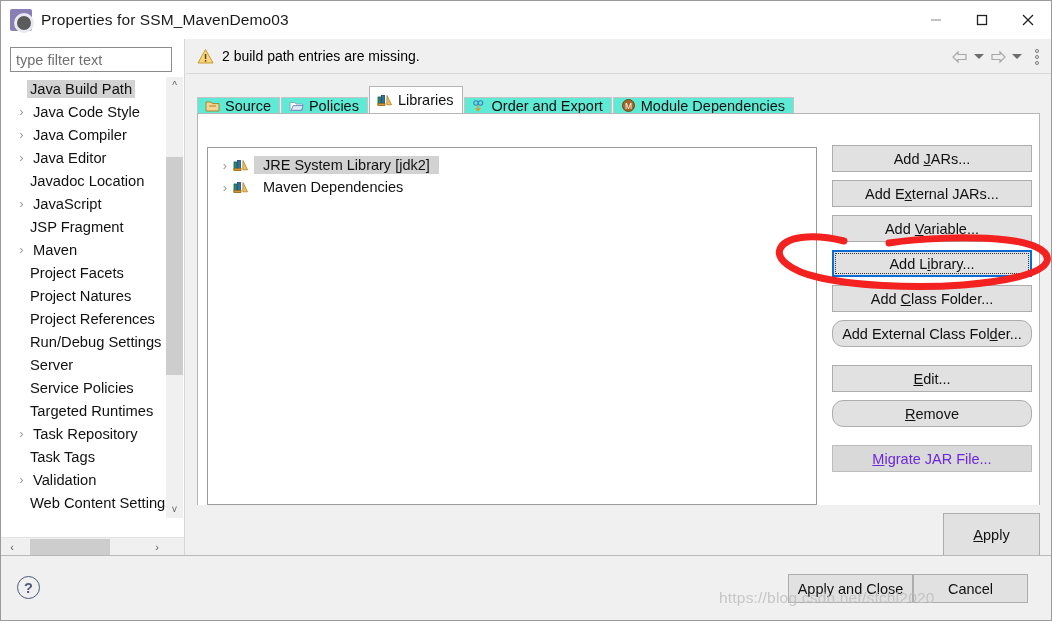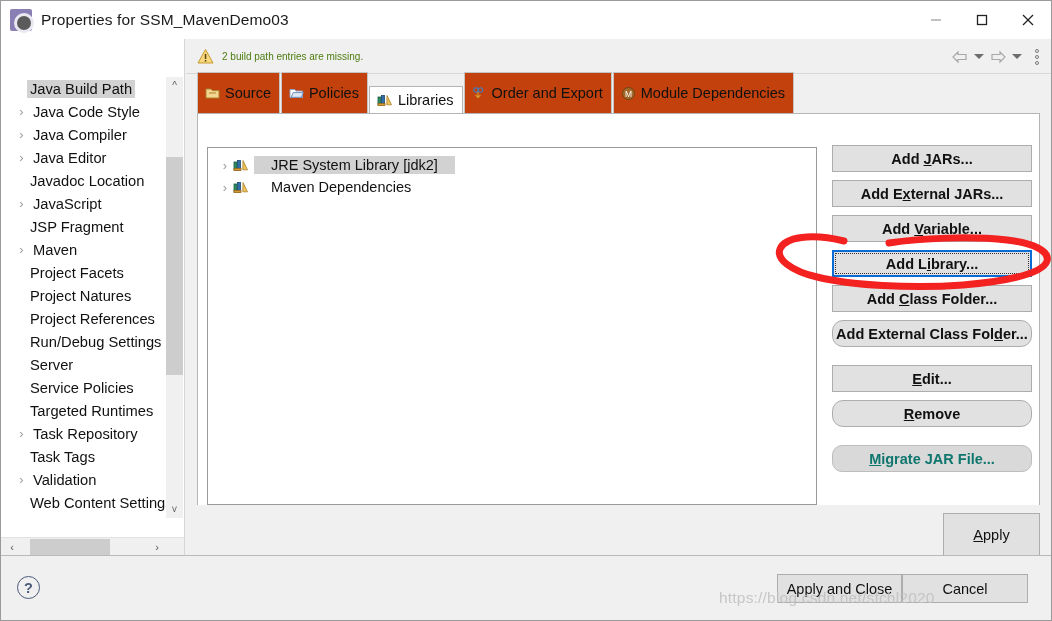--- a/index.html
+++ b/index.html
@@ -140,21 +140,21 @@
   }
 
   #banner {
     position: absolute; left: 0; top: 0;
     width: 865px; height: 35px;
     background: #f0f0f0;
     display: flex; align-items: center;
     border-bottom: 1px solid #d8d8d8;
   }
   #warn-icon { margin-left: 11px; margin-right: 8px; display:block; }
-  #banner-text { font-size: 10px; color: #4d7c0f; white-space: nowrap; }
+  #banner-text { font-size: 14px; color: #000000; white-space: nowrap; }
   #nav-tools {
     position: absolute; right: 6px; top: 0; height: 35px;
     display: flex; align-items: center; gap: 2px;
   }
   .navbtn {
     width: 20px; height: 22px;
     display: flex; align-items: center; justify-content: center;
   }
   .navcaret {
     width: 14px; height: 22px;
@@ -174,25 +174,25 @@
   }
   #kebab i { width: 4px; height: 4px; border: 1px solid #7a7a7a; border-radius: 50%; display: block; }
 
   
   #tabs {
     position: absolute; left: 11px; top: 48px;
     height: 26px;
     display: flex; align-items: flex-end;
   }
   .tab {
-    height: 41px;
+    height: 16px;
     display: flex; align-items: center;
     padding: 0 8px 0 7px;
     font-size: 14.5px; color: #111;
-    background: #c2410c;
+    background: #5eead4;
     border: 1px solid #c4c4c4;
     border-bottom: none;
     margin-right: 1px;
     white-space: nowrap;
   }
   .tab.active {
     background: #ffffff;
     height: 27px;
     border-color: #b5b5b5;
     position: relative; z-index: 3;
@@ -228,40 +228,39 @@
     display: flex; align-items: center;
     font-size: 14.5px; color: #111;
     padding-left: 9px;
     white-space: nowrap;
   }
   .list-row .twisty {
     width: 16px; flex: 0 0 16px; color: #9b9b9b;
     display: flex; align-items: center; justify-content: center; font-size: 13px;
   }
   .list-row .licon { margin-right: 5px; display: flex; align-items: center; }
-  .list-row .llabel { padding: 1px 17px; }
+  .list-row .llabel { padding: 1px 9px; }
   .list-row.selected .llabel { background: #d2d2d2; }
 
   
   #btn-col {
     position: absolute; left: 634px; top: 31px;
     width: 200px;
-    font-weight: bold;
   }
   .ebtn {
     width: 200px; height: 27px;
     background: #e1e1e1;
     border: 1px solid #adadad;
     font-size: 14.5px; color: #111;
     display: flex; align-items: center; justify-content: center;
     font-family: "Liberation Sans", sans-serif;
     white-space: nowrap;
     margin-bottom: 8px;
   }
-  .ebtn.disabled { color: #0f766e; background: #d9d9d9; border-color: #bdbdbd; border-radius: 10px; }
+  .ebtn.disabled { color: #6d28d9; background: #d9d9d9; border-color: #bdbdbd; }
   .ebtn.focused {
     border: 2px solid #0a6cd4;
     background: #e1e1e1;
     position: relative;
   }
   .ebtn.focused::before {
     content: ""; position: absolute;
     left: 1px; top: 1px; right: 1px; bottom: 1px;
     border: 1px dotted #333;
   }
@@ -308,21 +307,21 @@
     height: 29px;
     background: #e1e1e1;
     border: 1px solid #adadad;
     font-size: 14.5px; color: #111;
     display: flex; align-items: center; justify-content: center;
     padding: 0 14px;
     font-family: "Liberation Sans", sans-serif;
     white-space: nowrap;
   }
   #btn-apply-close { width: 125px; padding: 0; }
-  #btn-cancel { width: 126px; padding: 0; }
+  #btn-cancel { width: 115px; padding: 0; }
 
   
   #annotation {
     position: absolute; left: 770px; top: 226px;
     width: 282px; height: 72px;
     pointer-events: none;
     z-index: 50;
   }
 
   
@@ -358,20 +357,21 @@
       <div class="win-btn">
         <svg width="16" height="16" viewBox="0 0 16 16">
             <line x1="3" y1="3" x2="13" y2="13" stroke="#222" stroke-width="1.3"></line>
             <line x1="13" y1="3" x2="3" y2="13" stroke="#222" stroke-width="1.3"></line>
           </svg>
       </div>
     </div>
   </div>
 
   <div id="sidebar">
+    <input id="filter-box" type="text" placeholder="type filter text" style="">
 
     <div id="tree-wrap">
       <div class="tree-item selected">
         <span class="tlabel">Java Build Path</span>
       </div>
       <div class="tree-item" style="padding-left:0">
         <span class="twisty">›</span>
         <span class="tlabel">Java Code Style</span>
       </div>
       <div class="tree-item" style="padding-left:0">

